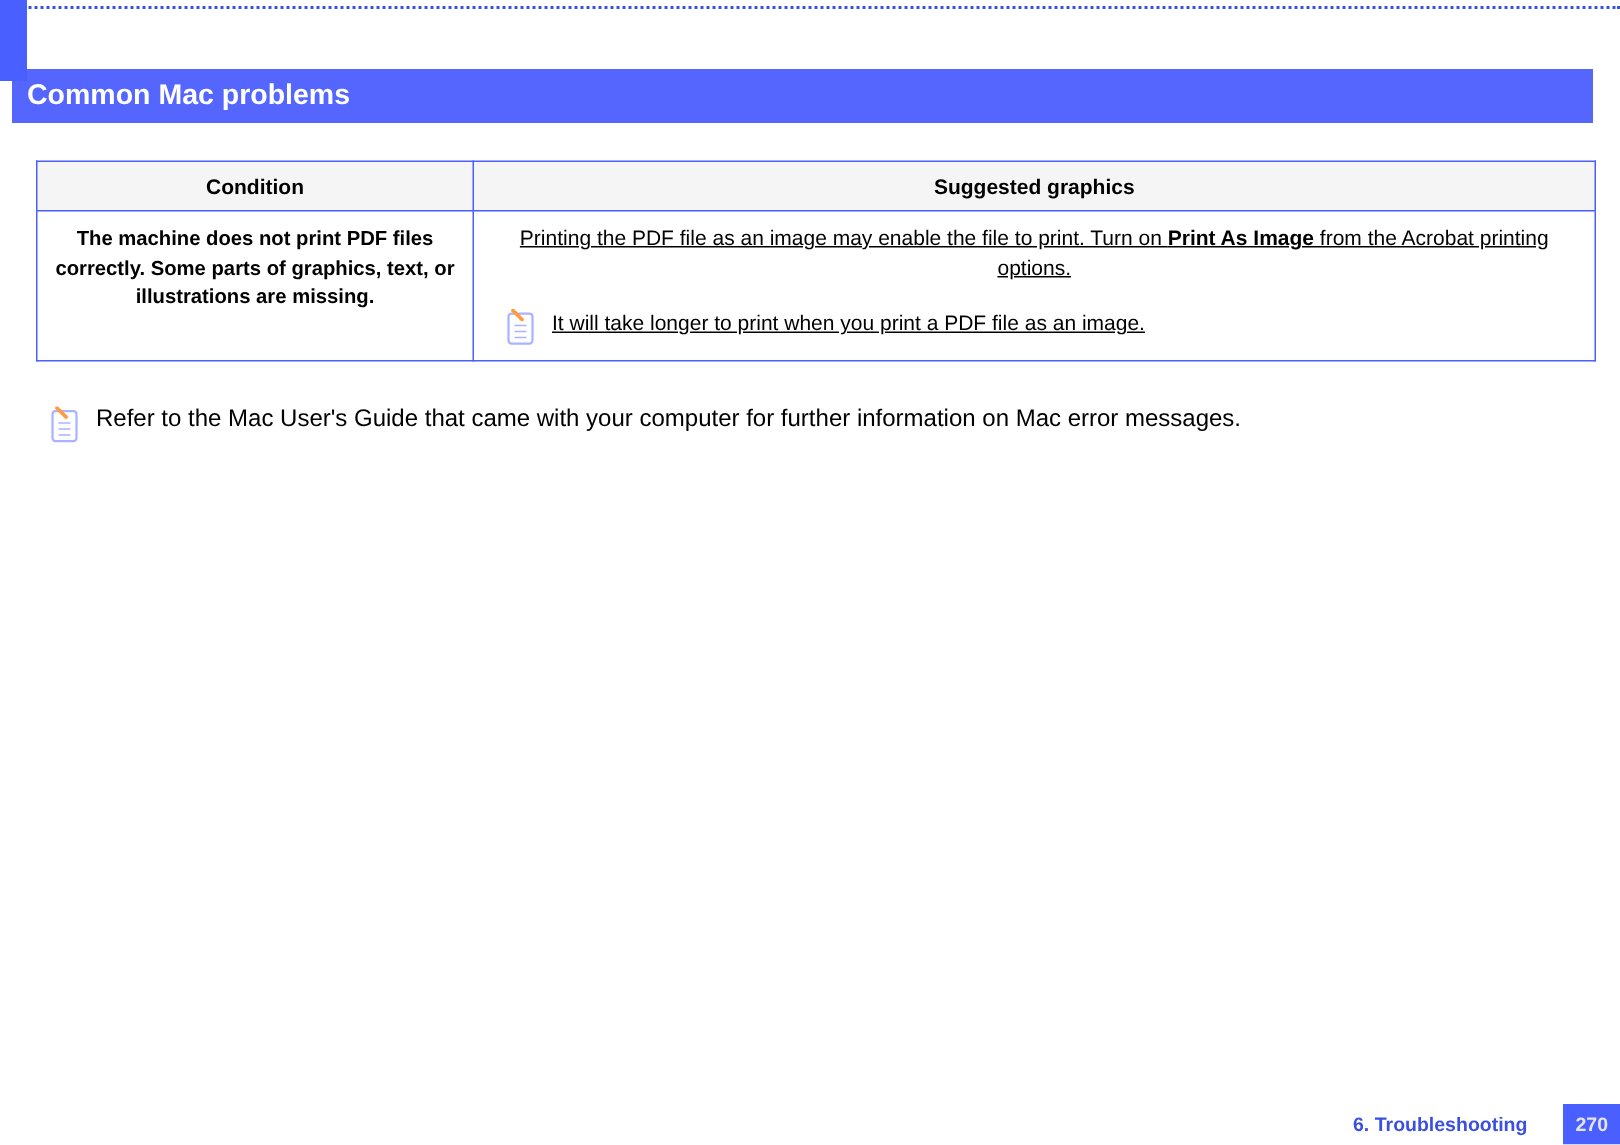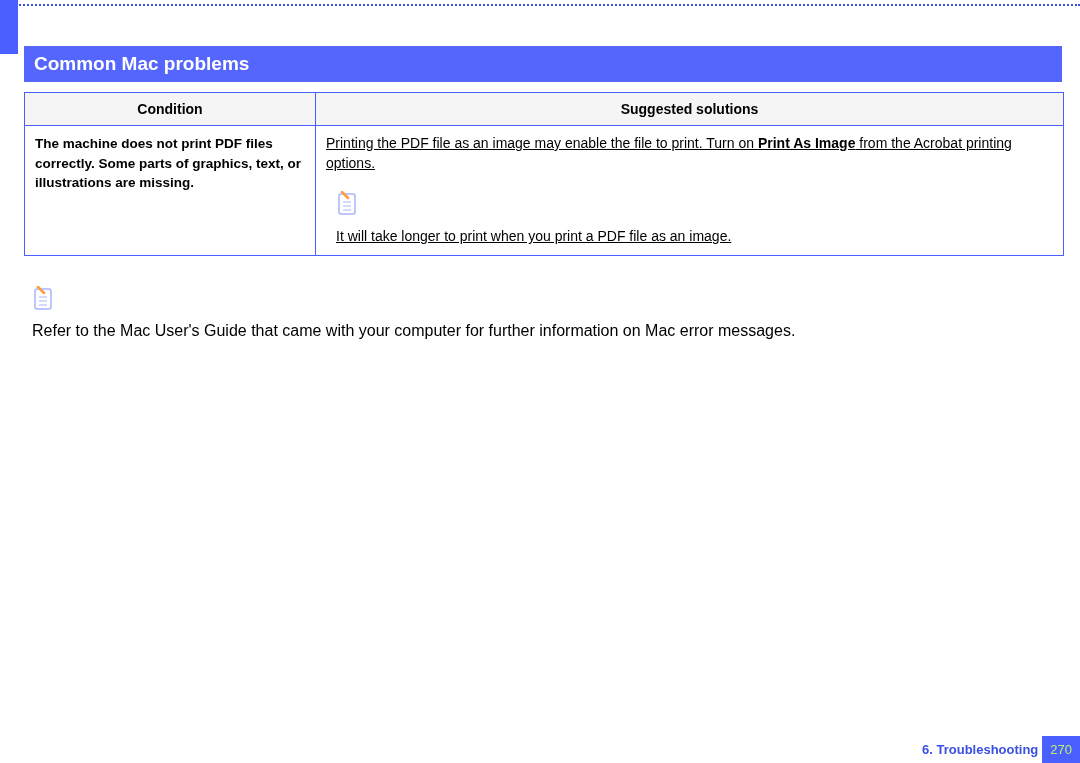--- a/index.html
+++ b/index.html
@@ -32,32 +32,32 @@
     margin: 0 0 0 28px;
     padding-top: 0;
     letter-spacing: -0.5px;
   }
   .subheader {
     background: #5566ff;
     color: #ffffff;
     font-size: 19px;
     font-weight: 700;
     padding: 7px 10px;
-    margin: 40px 18px 0 24px;
+    margin: 40px 18px 0 8px;
   }
   .tbl {
     border-collapse: collapse;
-    margin: 10px 0 0 24px;
+    margin: 25px 0 0 24px;
     width: 1040px;
     font-size: 14px;
   }
   .tbl th, .tbl td {
     border: 1px solid #4a5fff;
     padding: 8px 10px;
-    text-align: left;
+    text-align: center;
     vertical-align: top;
   }
   .tbl th {
     background: #f5f5f5;
     font-weight: 700;
     text-align: center;
   }
   .tbl td.cond {
     font-weight: 700;
     width: 270px;
@@ -67,21 +67,20 @@
   .tbl td.sol {
     font-weight: 400;
     font-size: 14px;
     line-height: 1.4;
     text-decoration: underline;
   }
   .note {
     display: flex;
     align-items: flex-start;
     gap: 10px;
-    flex-direction: column;
   }
   .note.inner {
     margin-top: 18px;
     margin-left: 10px;
   }
   .note.outer {
     margin: 30px 0 0 32px;
   }
   .note svg {
     flex: 0 0 auto;
@@ -91,41 +90,41 @@
     right: 0;
     bottom: 0;
     display: flex;
     align-items: center;
     font-size: 13px;
     font-weight: 700;
     color: #3a50e0;
   }
   .footer .pg {
     background: #4a5fff;
-    color: #bef264;
+    color: #e5e5e5;
     padding: 6px 8px;
-    margin-left: 4px;
-    font-weight: 400;
+    margin-left: 24px;
+    font-weight: 700;
   }
   .bold-inline { font-weight: 700; }
 </style>
 </head>
 <body>
 
 <div class="title-bar">
   <div class="title-block"></div>
 </div>
 
 <div class="subheader">Common Mac problems</div>
 
 <table class="tbl">
   <thead>
     <tr>
       <th>Condition</th>
-      <th>Suggested solutions</th>
+      <th>Suggested graphics</th>
     </tr>
   </thead>
   <tbody>
     <tr>
       <td class="cond">The machine does not print PDF files correctly. Some parts of graphics, text, or illustrations are missing.</td>
       <td class="sol">
         <span>Printing the PDF file as an image may enable the file to print. Turn on </span><span class="bold-inline">Print As Image</span><span> from the Acrobat printing options.</span>
         <div class="note inner">
           <svg width="22" height="26" viewBox="0 0 22 26">
             <rect x="3" y="3" width="16" height="20" rx="2" ry="2" fill="none" stroke="#a8b4ff" stroke-width="1.5"></rect>

